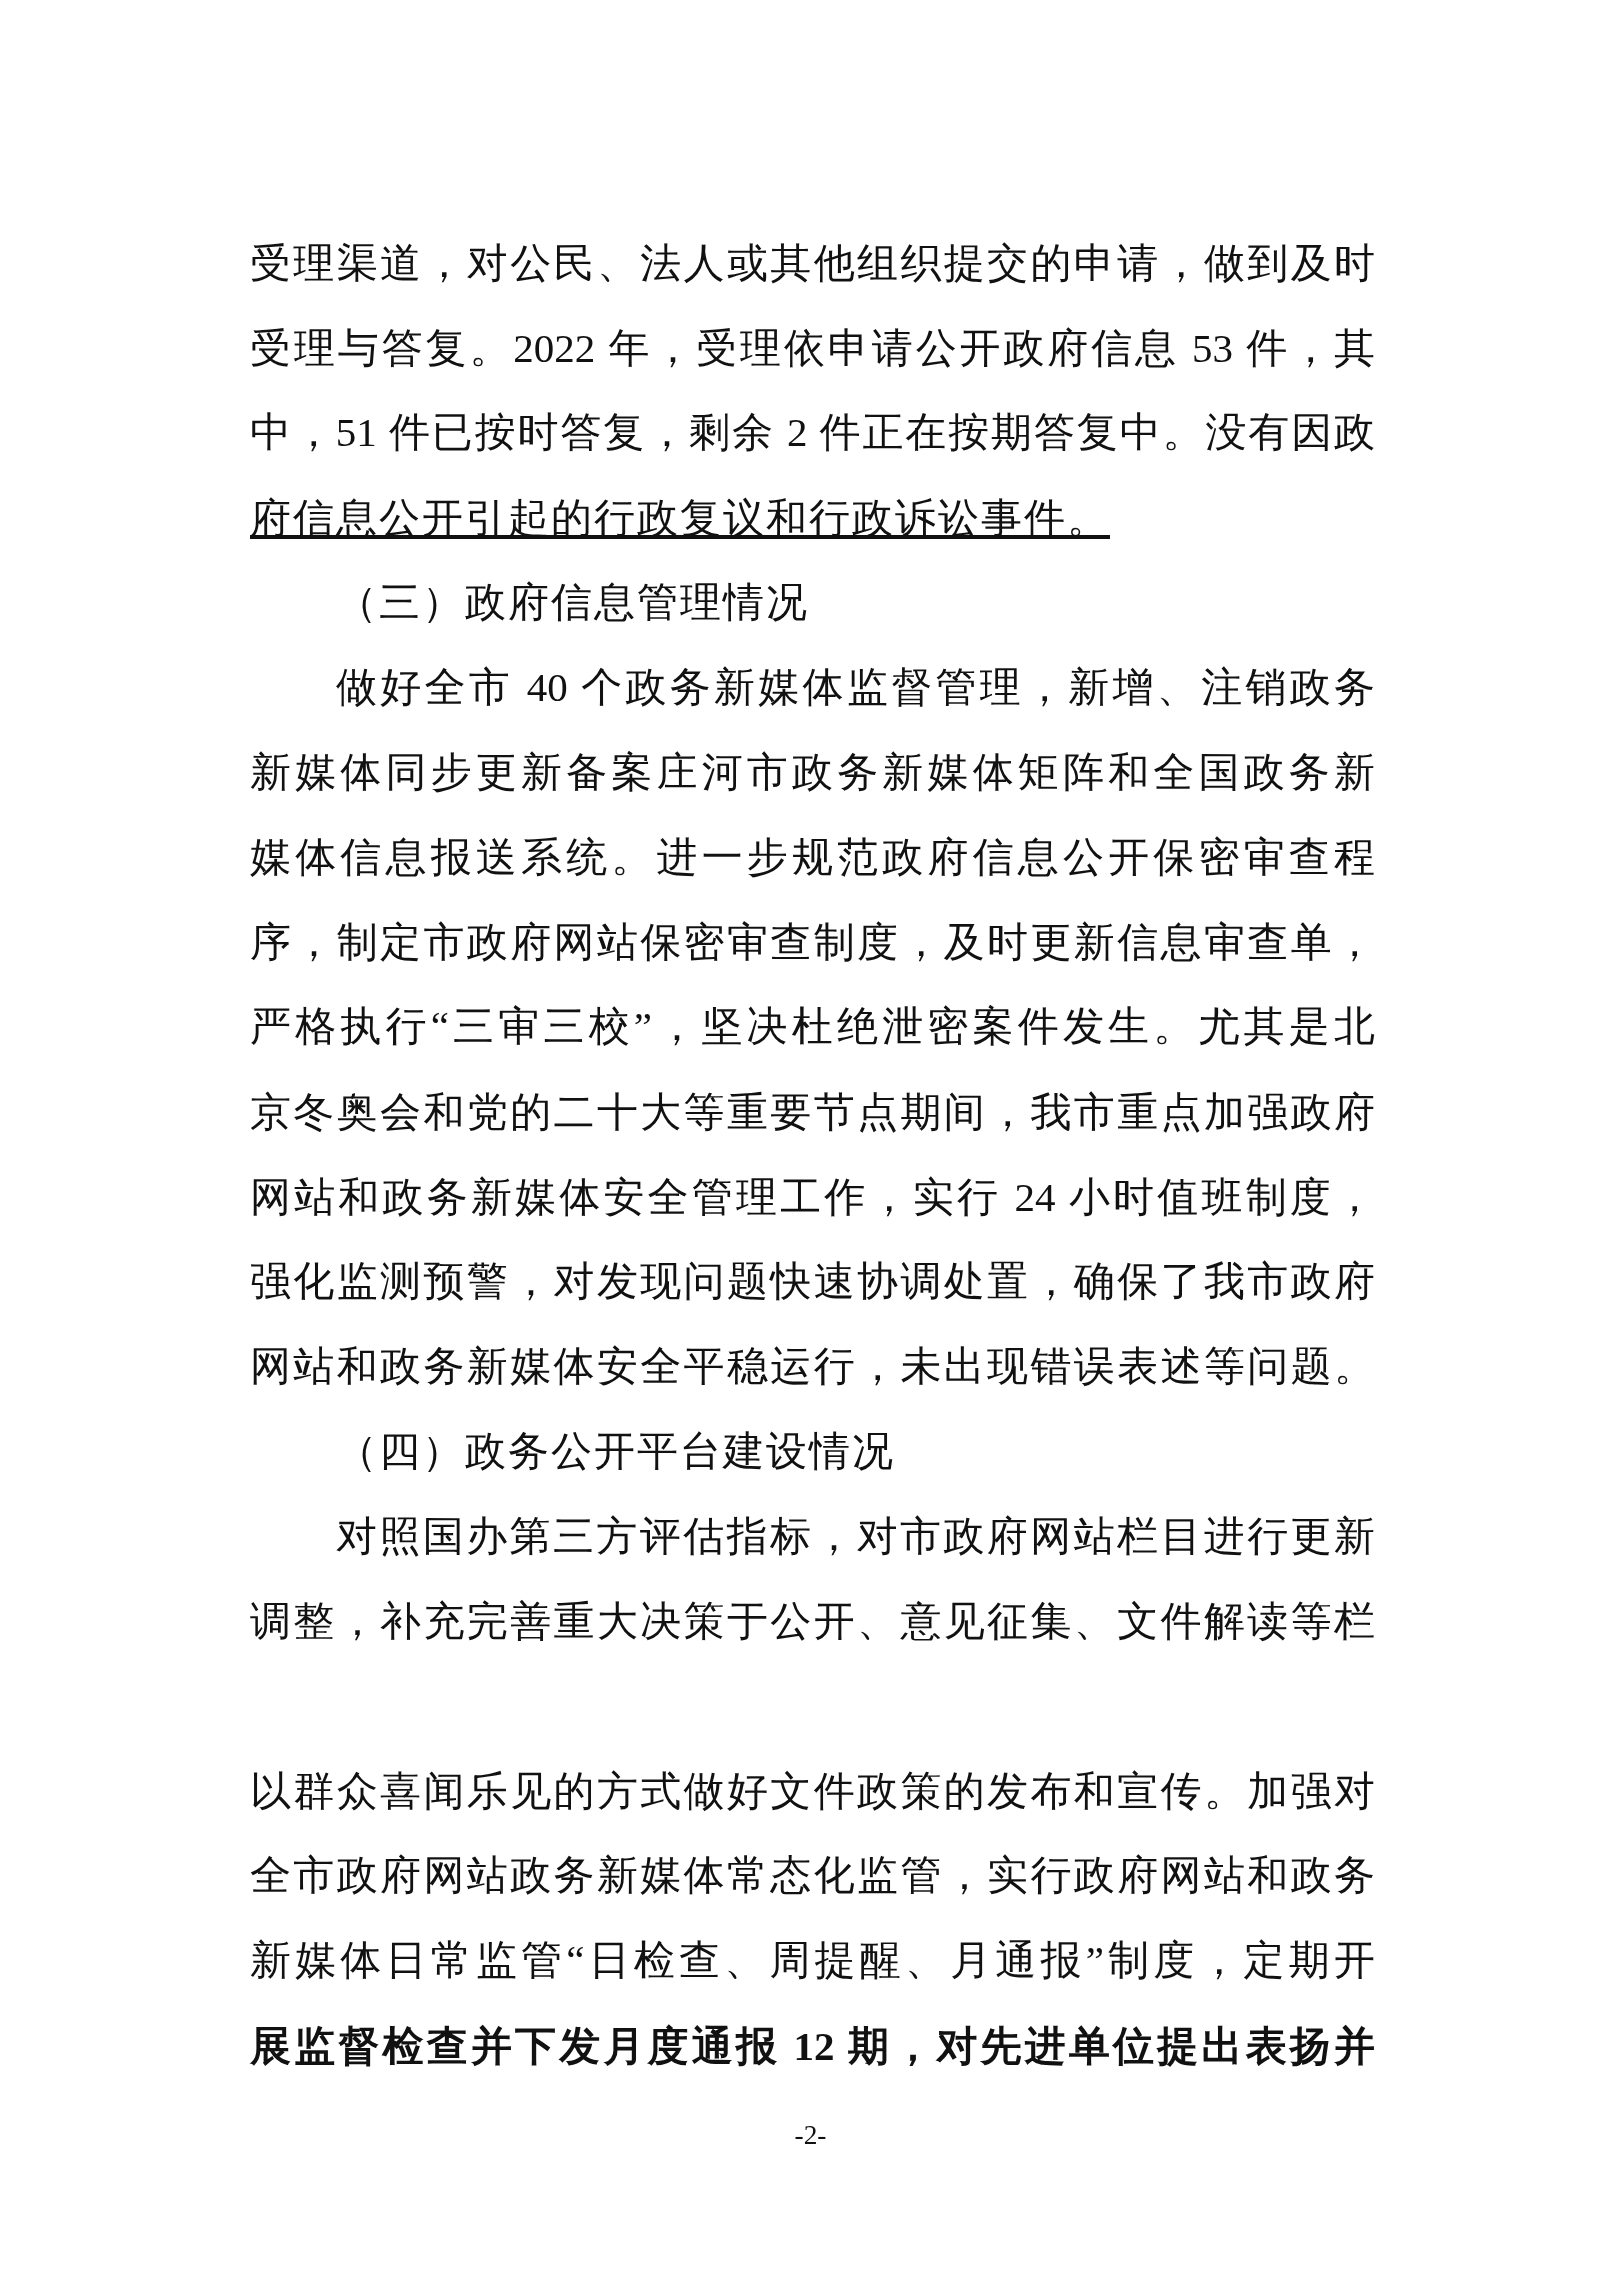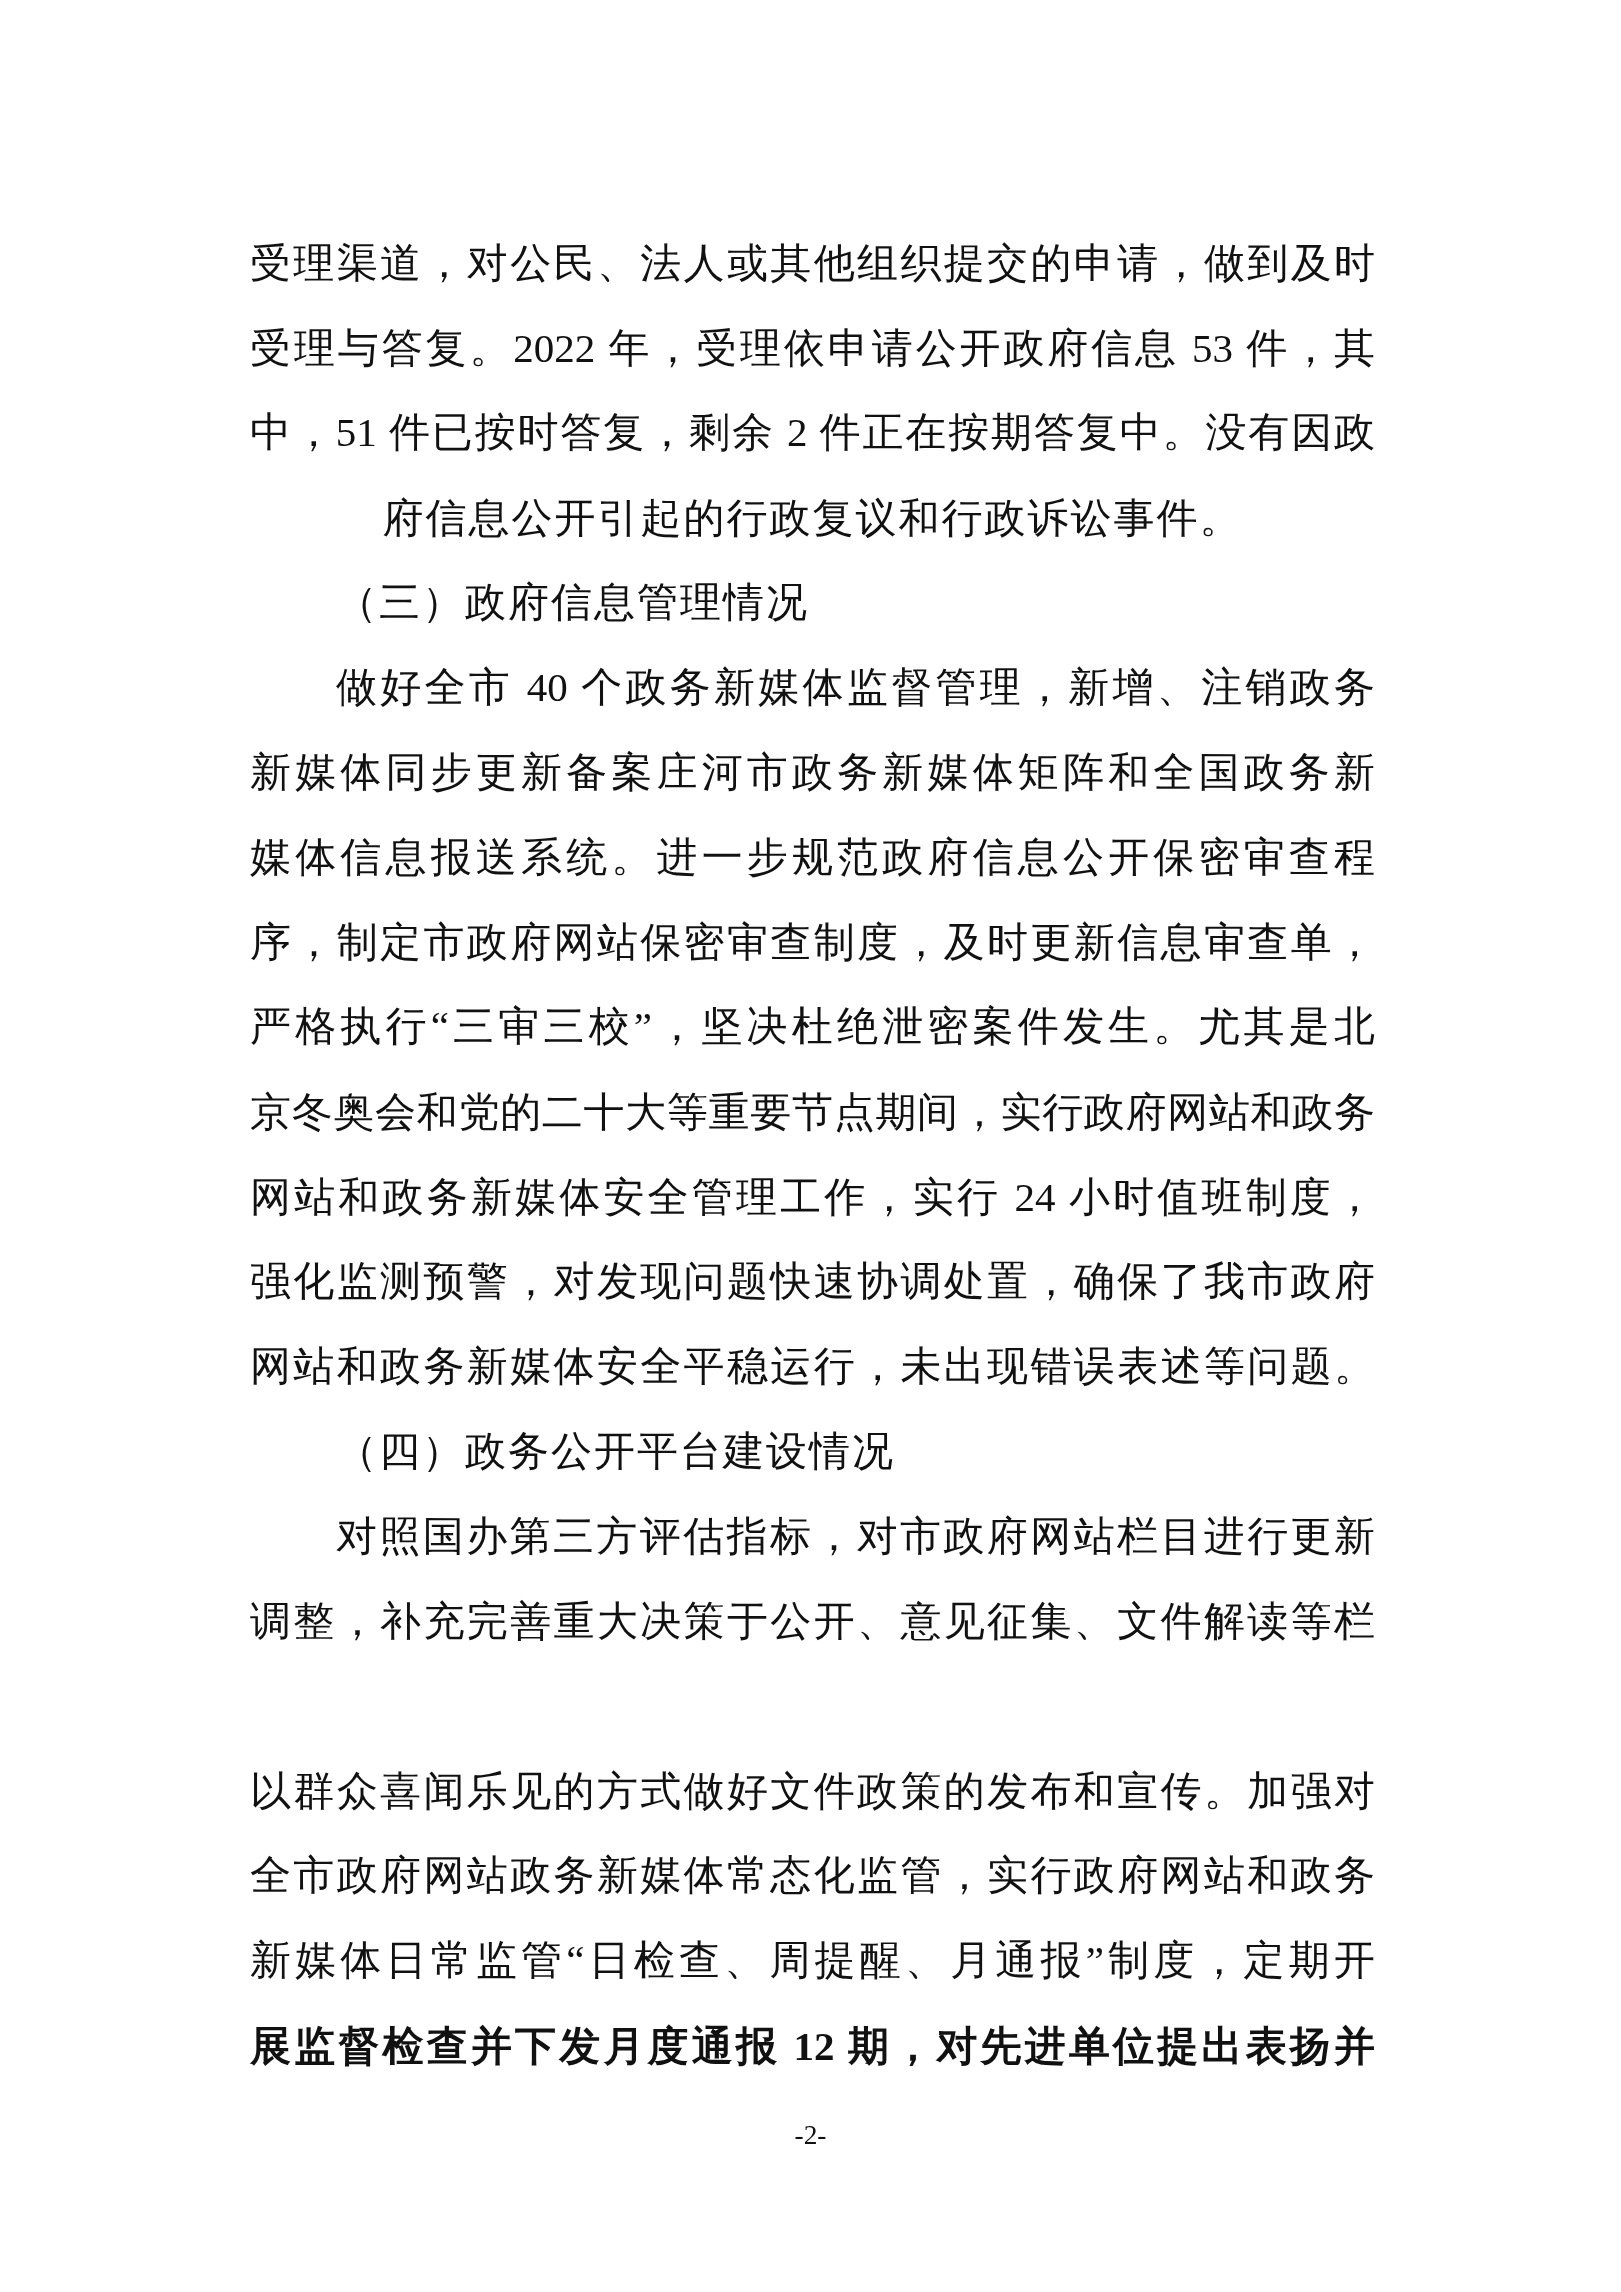--- a/index.html
+++ b/index.html
@@ -33,22 +33,23 @@
       white-space: nowrap;
       overflow: visible;
       font-family: "Liberation Serif", "DejaVu Serif", serif;
     }
     .line.full {
       text-align: justify;
       text-align-last: justify;
       text-justify: inter-character;
     }
     .line.partial {
-      text-align: center;
+      text-align: left;
       letter-spacing: 2px;
+      text-decoration: underline;
     }
     .line.indent {
       left: 336px;
       width: 1039px;
     }
     .heading {
       position: absolute;
       left: 336px;
       height: 59px;
       line-height: 59px;
@@ -80,21 +81,21 @@
   <div class="line full" style="top:379px;">中，51 件已按时答复，剩余 2 件正在按期答复中。没有因政</div>
   <div class="line partial" style="top:465px;">府信息公开引起的行政复议和行政诉讼事件。</div>
 
   <div class="heading" style="top:549px;">（三）政府信息管理情况</div>
 
   <div class="line full indent" style="top:634px;">做好全市 40 个政务新媒体监督管理，新增、注销政务</div>
   <div class="line full" style="top:719px;">新媒体同步更新备案庄河市政务新媒体矩阵和全国政务新</div>
   <div class="line full" style="top:804px;">媒体信息报送系统。进一步规范政府信息公开保密审查程</div>
   <div class="line full" style="top:889px;">序，制定市政府网站保密审查制度，及时更新信息审查单，</div>
   <div class="line full" style="top:973px;">严格执行“三审三校”，坚决杜绝泄密案件发生。尤其是北</div>
-  <div class="line full" style="top:1059px;">京冬奥会和党的二十大等重要节点期间，实行政府网站和政务</div>
+  <div class="line full" style="top:1059px;">京冬奥会和党的二十大等重要节点期间，我市重点加强政府</div>
   <div class="line full" style="top:1144px;">网站和政务新媒体安全管理工作，实行 24 小时值班制度，</div>
   <div class="line full" style="top:1228px;">强化监测预警，对发现问题快速协调处置，确保了我市政府</div>
   <div class="line full" style="top:1313px;">网站和政务新媒体安全平稳运行，未出现错误表述等问题。</div>
 
   <div class="heading" style="top:1398px;">（四）政务公开平台建设情况</div>
 
   <div class="line full indent" style="top:1483px;">对照国办第三方评估指标，对市政府网站栏目进行更新</div>
   <div class="line full" style="top:1568px;">调整，补充完善重大决策于公开、意见征集、文件解读等栏</div>
   <div class="line full" style="top:1738px;">以群众喜闻乐见的方式做好文件政策的发布和宣传。加强对</div>
   <div class="line full" style="top:1907px;">新媒体日常监管“日检查、周提醒、月通报”制度，定期开</div>

